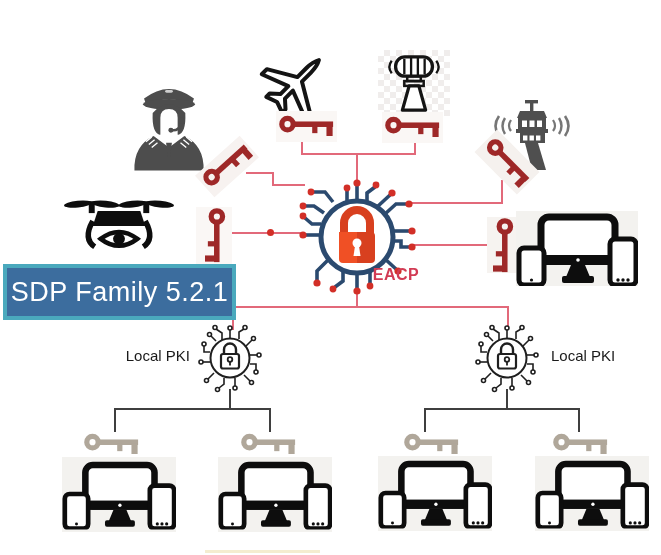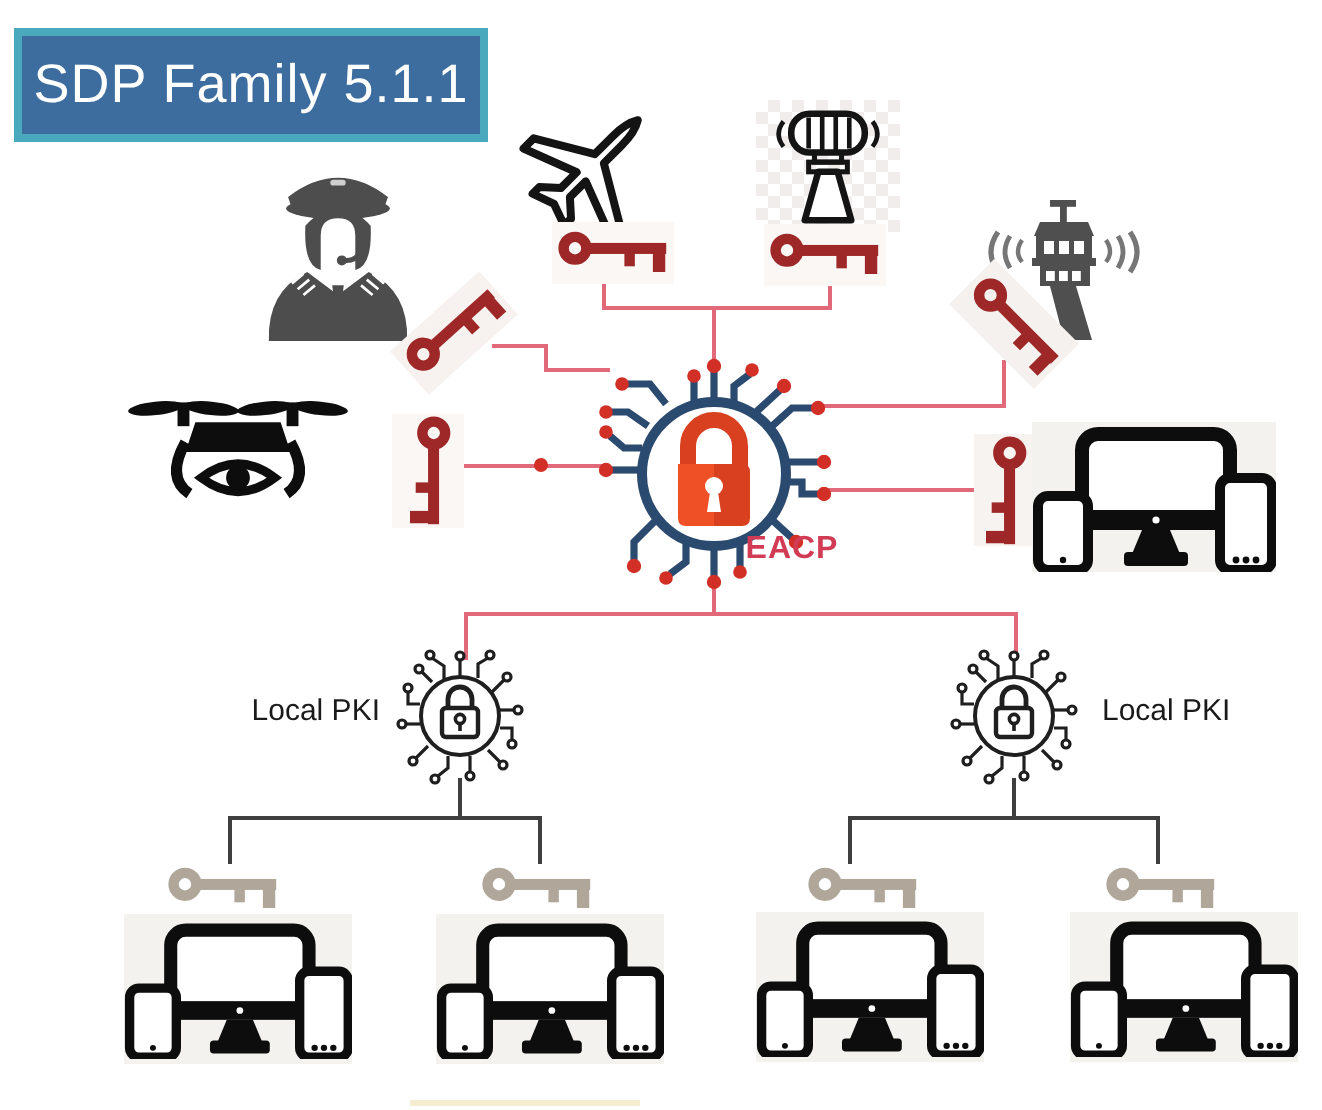--- a/index.html
+++ b/index.html
@@ -225,22 +225,22 @@
 
   <div class="ln dark" style="left:229px;top:389px;width:2px;height:21px"></div>
   <div class="ln dark" style="left:114px;top:408px;width:157px;height:2px"></div>
   <div class="ln dark" style="left:114px;top:408px;width:2px;height:24px"></div>
   <div class="ln dark" style="left:269px;top:408px;width:2px;height:24px"></div>
   <div class="ln dark" style="left:506px;top:389px;width:2px;height:21px"></div>
   <div class="ln dark" style="left:424px;top:408px;width:156px;height:2px"></div>
   <div class="ln dark" style="left:424px;top:408px;width:2px;height:24px"></div>
   <div class="ln dark" style="left:578px;top:408px;width:2px;height:24px"></div>
 
-  <div class="titlebox" style="left:7px;top:14px;width:237px;height:57px">
-    <span>SDP Family 5.1.1</span>
+  <div class="titlebox" style="left:3px;top:264px;width:233px;height:56px">
+    <span>SDP Family 5.2.1</span>
   </div>
 
   <svg class="icon" style="left:121px;top:72px" width="96" height="102" viewBox="0 0 100 105">
       <use href="#sym-pilot"></use>
     </svg>
 
   <div class="keywrap" style="left:197px;top:152px;width:60px;height:29px;transform:rotate(-42deg);background:#f7f2f0">
     <svg width="57" height="27" viewBox="0 0 60 28" style="color:#9e2828">
         <use href="#sym-key"></use>
       </svg>

